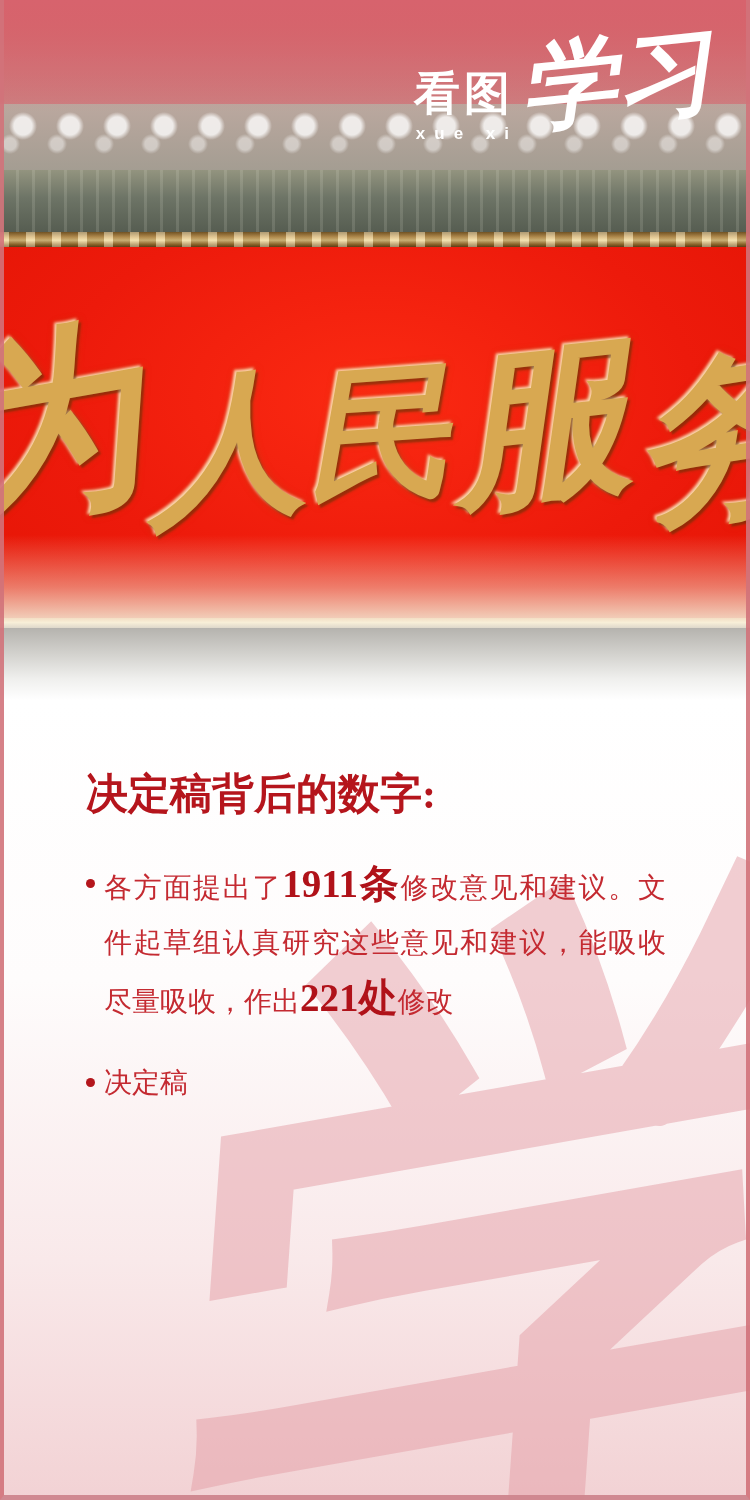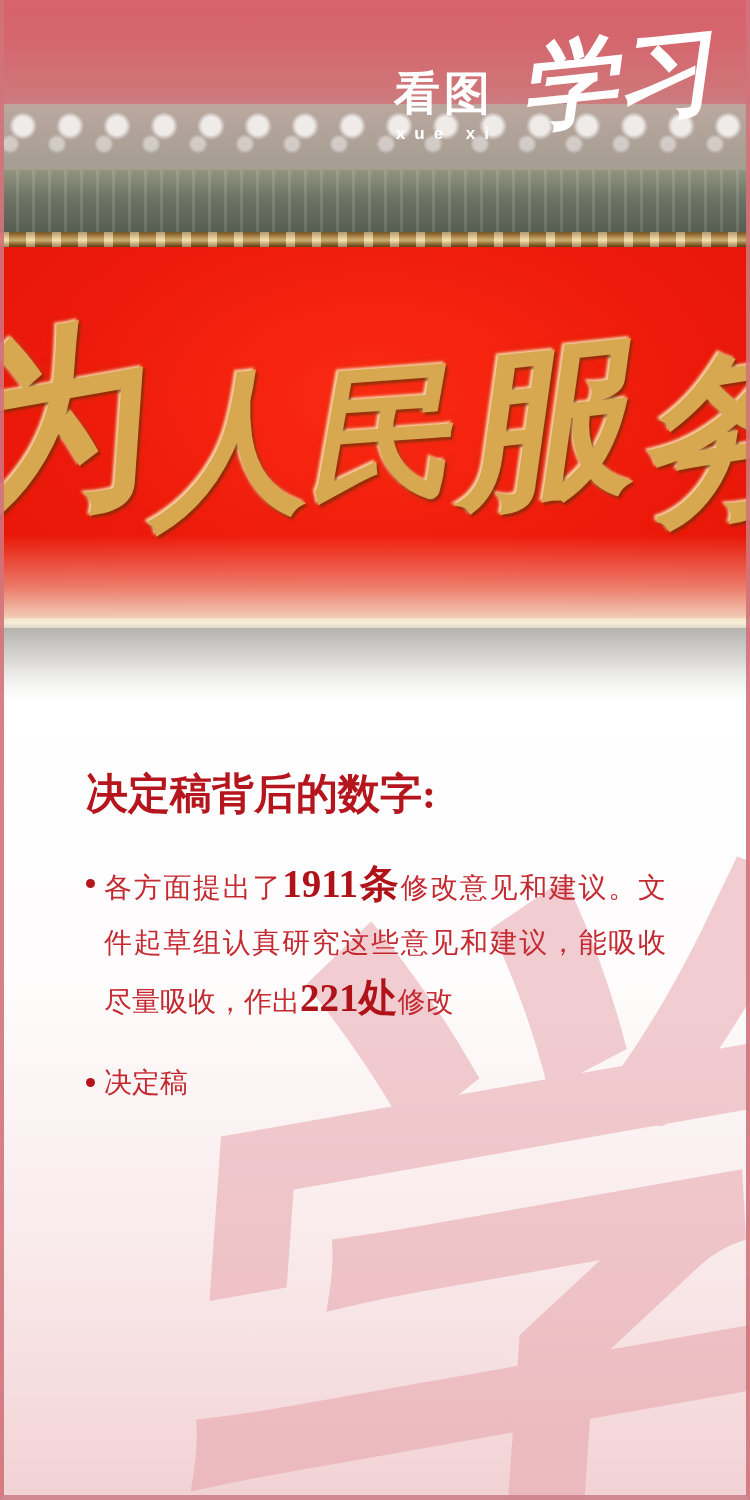--- a/index.html
+++ b/index.html
@@ -49,21 +49,21 @@
                    0 0 8px rgba(150,95,20,.35);
        pointer-events:none;}
   .calligraphy span{display:inline-block;line-height:1;}
   .calligraphy .c0{font-size:198px;transform:rotate(-10deg) translateY(-4px);}
   .calligraphy .c1{font-size:158px;transform:rotate(-6deg) translateY(16px);}
   .calligraphy .c2{font-size:148px;transform:rotate(-4deg) translateY(4px);}
   .calligraphy .c3{font-size:176px;transform:rotate(-6deg) translateY(-8px);}
   .calligraphy .c4{font-size:176px;transform:rotate(-9deg) translateY(8px);}
 
   
-  .logo{position:absolute;top:38px;right:38px;z-index:20;display:flex;align-items:flex-start;color:#ffffff;gap:20px;}
+  .logo{position:absolute;top:38px;right:38px;z-index:20;display:flex;align-items:flex-start;color:#ffffff;}
   .logo-left{display:flex;flex-direction:column;align-items:center;margin-top:32px;}
   .logo-title{font-family:"Liberation Sans","DejaVu Sans",sans-serif;
        font-size:46px;font-weight:bold;letter-spacing:4px;line-height:1;}
   .logo-sub{font-family:"Liberation Sans","DejaVu Sans",sans-serif;
        font-size:17px;font-weight:bold;letter-spacing:9px;margin-top:8px;padding-left:6px;}
   .logo-script{font-size:96px;font-style:italic;font-weight:bold;line-height:1;
        transform:rotate(-6deg);margin-left:2px;margin-top:-6px;}
 
   
   .content{position:absolute;top:700px;left:0;width:750px;height:800px;

